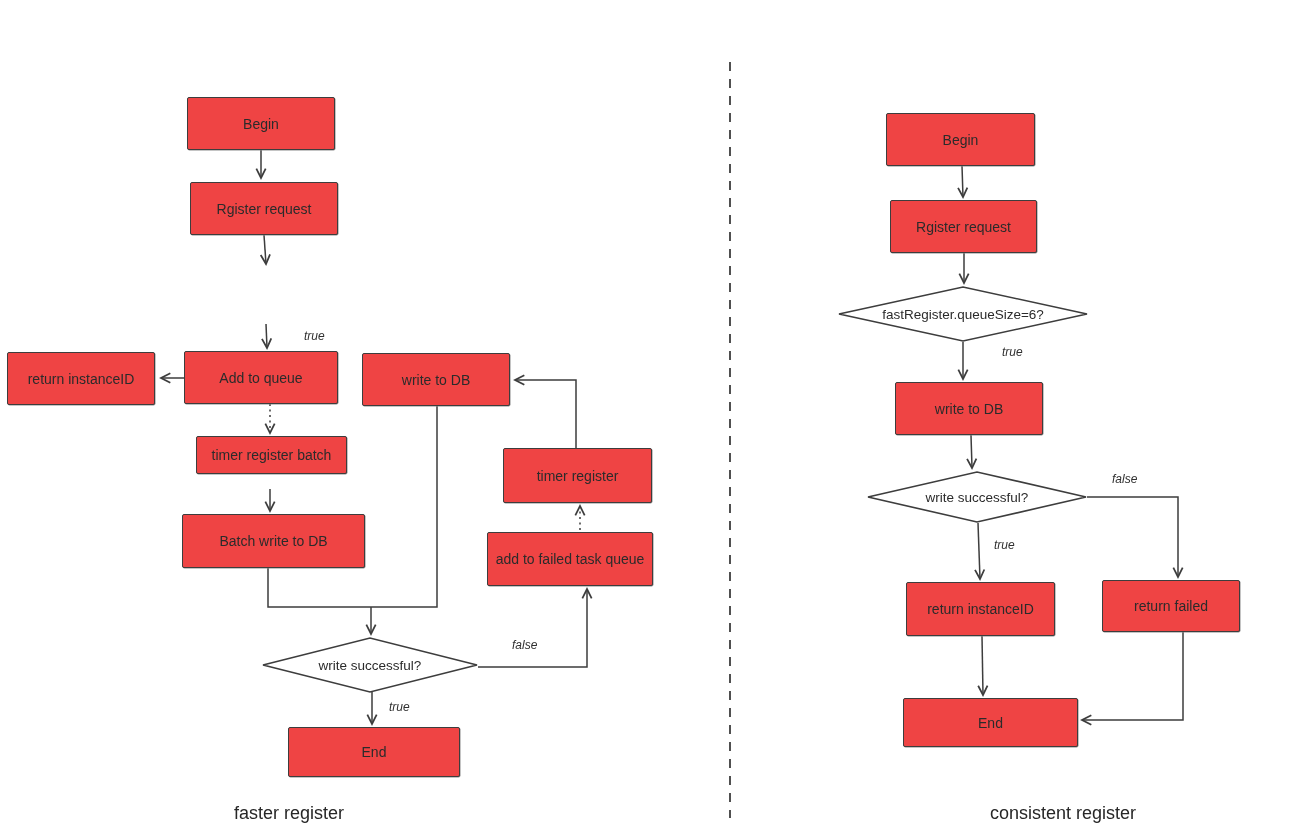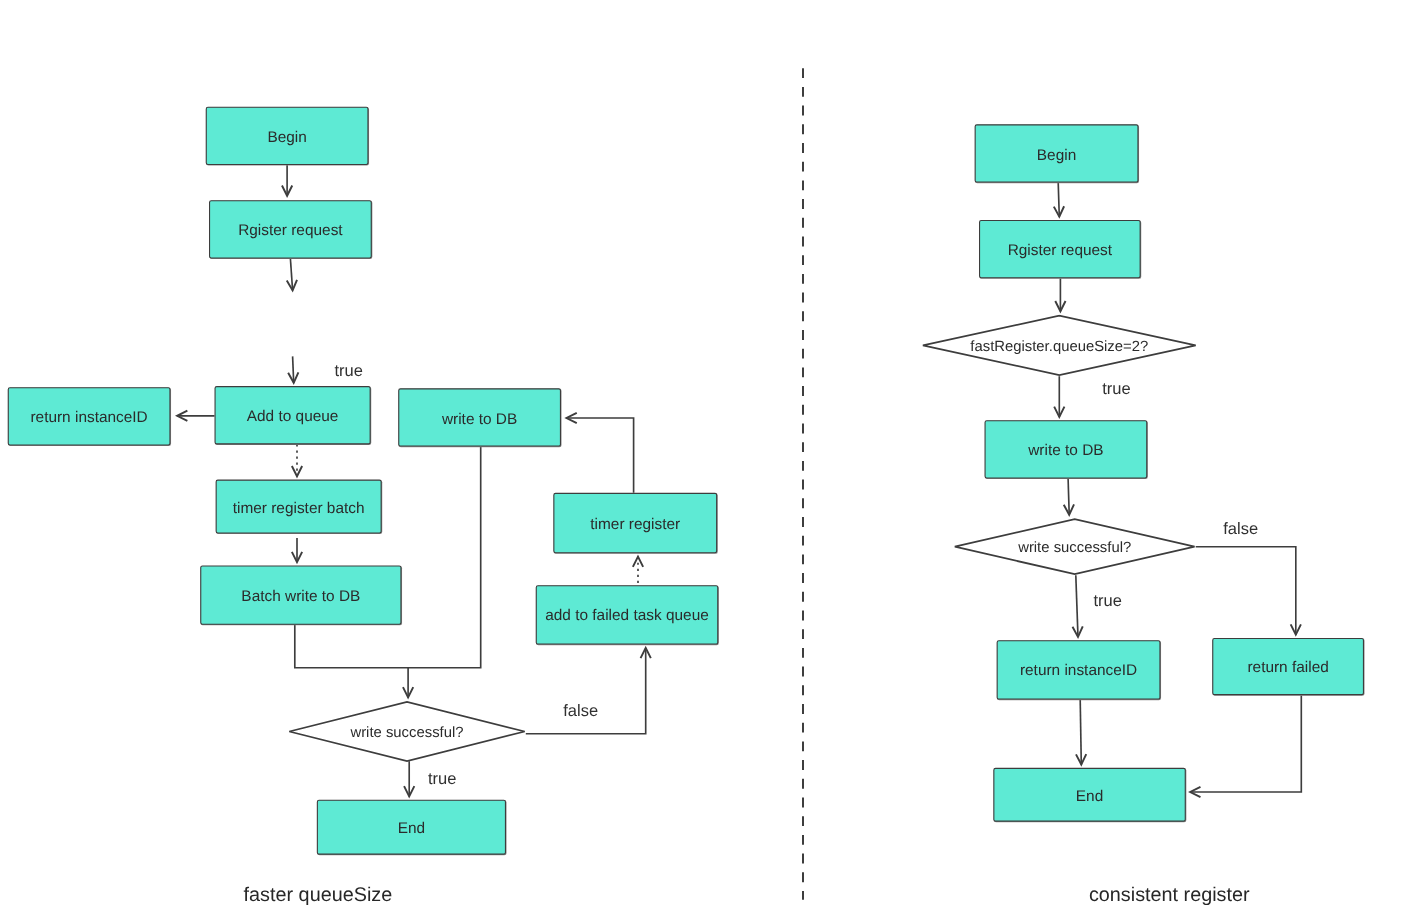--- a/index.html
+++ b/index.html
@@ -4,28 +4,28 @@
 <style>
   html,body{margin:0;padding:0;background:#ffffff;width:1296px;height:832px;overflow:hidden;}
   .canvas{position:relative;width:1296px;height:832px;background:#ffffff;
           font-family:"Liberation Sans", sans-serif;color:#2b2b2b;}
   .title{position:absolute;left:461px;top:14px;width:500px;text-align:center;
          font-size:25px;color:#272727;}
   .caption{position:absolute;font-size:18px;color:#272727;text-align:center;width:220px;}
   .caption.left{left:179px;top:803px;}
   .caption.right{left:916px;top:803px;text-align:right;}
   svg.wires{position:absolute;left:0;top:0;width:1296px;height:832px;}
-  .rect{position:absolute;background:#5eead4;border:1.8px solid #3d3d3d;border-radius:2px;
+  .rect{position:absolute;background:#ef4444;border:1.8px solid #3d3d3d;border-radius:2px;
         display:flex;align-items:center;justify-content:center;font-size:14px;
         color:#2b2b2b;box-sizing:border-box;box-shadow:0.5px 0.5px 0 #8a8a8a;}
   .diamond{position:absolute;}
   .diamond svg{position:absolute;left:0;top:0;}
   .diamond .dlabel{position:absolute;left:0;top:0;right:0;bottom:0;display:flex;
         align-items:center;justify-content:center;font-size:13.5px;color:#2b2b2b;}
-  .edge-label{position:absolute;font-size:15px;color:#303030;white-space:nowrap;}
+  .edge-label{position:absolute;font-size:12px;color:#303030;white-space:nowrap;font-style:italic;}
 </style>
 </head>
 <body>
 
 <div class="canvas">
 
 
   <svg class="wires" viewBox="0 0 1296 832" fill="none" stroke="#3d3d3d" stroke-width="1.5">
     <defs>
       <marker id="ah" markerUnits="userSpaceOnUse" markerWidth="14" markerHeight="14" viewBox="0 0 12 10" refX="10" refY="5" orient="auto">
@@ -64,29 +64,29 @@
 
   <div class="rect" style="left:190px;top:182px;width:148px;height:53px">
     <span>Rgister request</span>
   </div>
 
 
   <div class="rect" style="left:7px;top:352px;width:148px;height:53px">
     <span>return instanceID</span>
   </div>
 
-  <div class="rect" style="left:195px;top:351px;width:142px;height:53px">
+  <div class="rect" style="left:184px;top:351px;width:154px;height:53px">
     <span>Add to queue</span>
   </div>
 
   <div class="rect" style="left:362px;top:353px;width:148px;height:53px">
     <span>write to DB</span>
   </div>
 
-  <div class="rect" style="left:196px;top:436px;width:151px;height:49px">
+  <div class="rect" style="left:196px;top:436px;width:151px;height:38px">
     <span>timer register batch</span>
   </div>
 
   <div class="rect" style="left:182px;top:514px;width:183px;height:54px">
     <span>Batch write to DB</span>
   </div>
 
   <div class="rect" style="left:503px;top:448px;width:149px;height:55px">
     <span>timer register</span>
   </div>
@@ -103,35 +103,35 @@
   </div>
 
   <div class="rect" style="left:288px;top:727px;width:172px;height:50px">
     <span>End</span>
   </div>
 
   <span class="edge-label" style="left:304px;top:329px">true</span>
   <span class="edge-label" style="left:512px;top:638px">false</span>
   <span class="edge-label" style="left:389px;top:700px">true</span>
 
-  <div class="caption left">faster queueSize</div>
+  <div class="caption left">faster register</div>
 
   <div class="rect" style="left:886px;top:113px;width:149px;height:53px">
     <span>Begin</span>
   </div>
 
   <div class="rect" style="left:890px;top:200px;width:147px;height:53px">
     <span>Rgister request</span>
   </div>
 
   <div class="diamond" style="left:838px;top:286px;width:250px;height:56px">
     <svg width="250" height="56" viewBox="0 0 250 56">
       <polygon points="1,28 125,1 249,28 125,55" fill="#ffffff" stroke="#3d3d3d" stroke-width="1.6"></polygon>
     </svg>
-    <span class="dlabel">fastRegister.queueSize=2?</span>
+    <span class="dlabel">fastRegister.queueSize=6?</span>
   </div>
 
   <div class="rect" style="left:895px;top:382px;width:148px;height:53px">
     <span>write to DB</span>
   </div>
 
   <div class="diamond" style="left:867px;top:471px;width:220px;height:52px">
     <svg width="220" height="52" viewBox="0 0 220 52">
       <polygon points="1,26 110,1 219,26 110,51" fill="#ffffff" stroke="#3d3d3d" stroke-width="1.6"></polygon>
     </svg>

